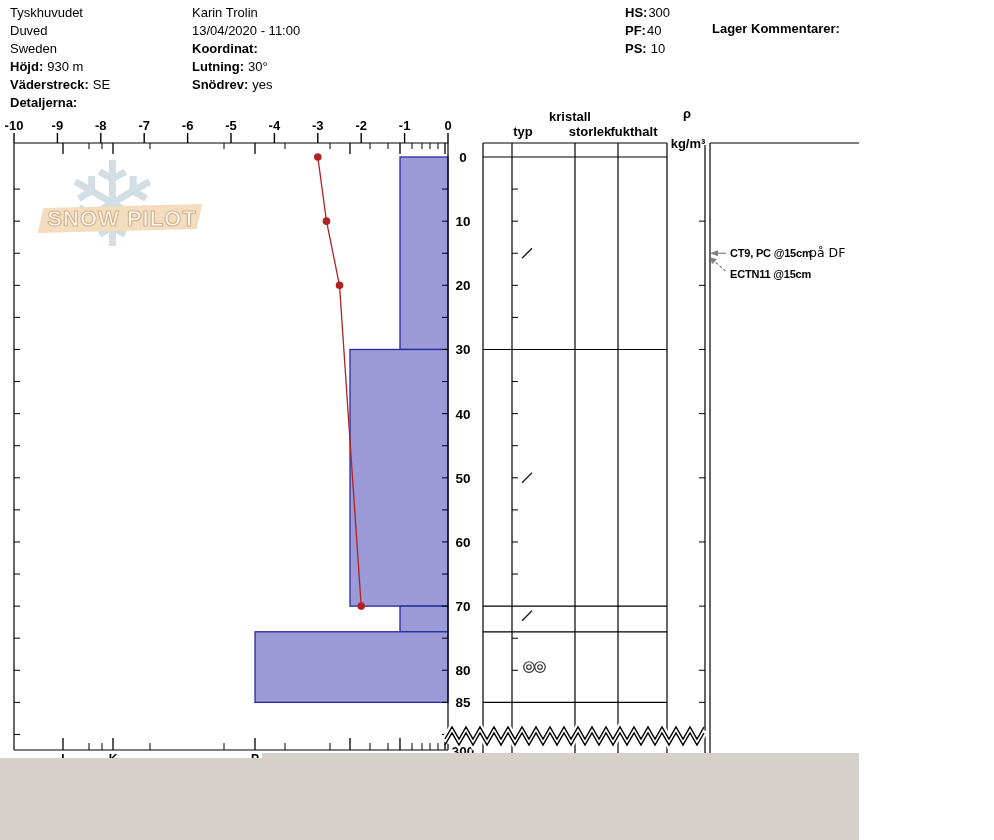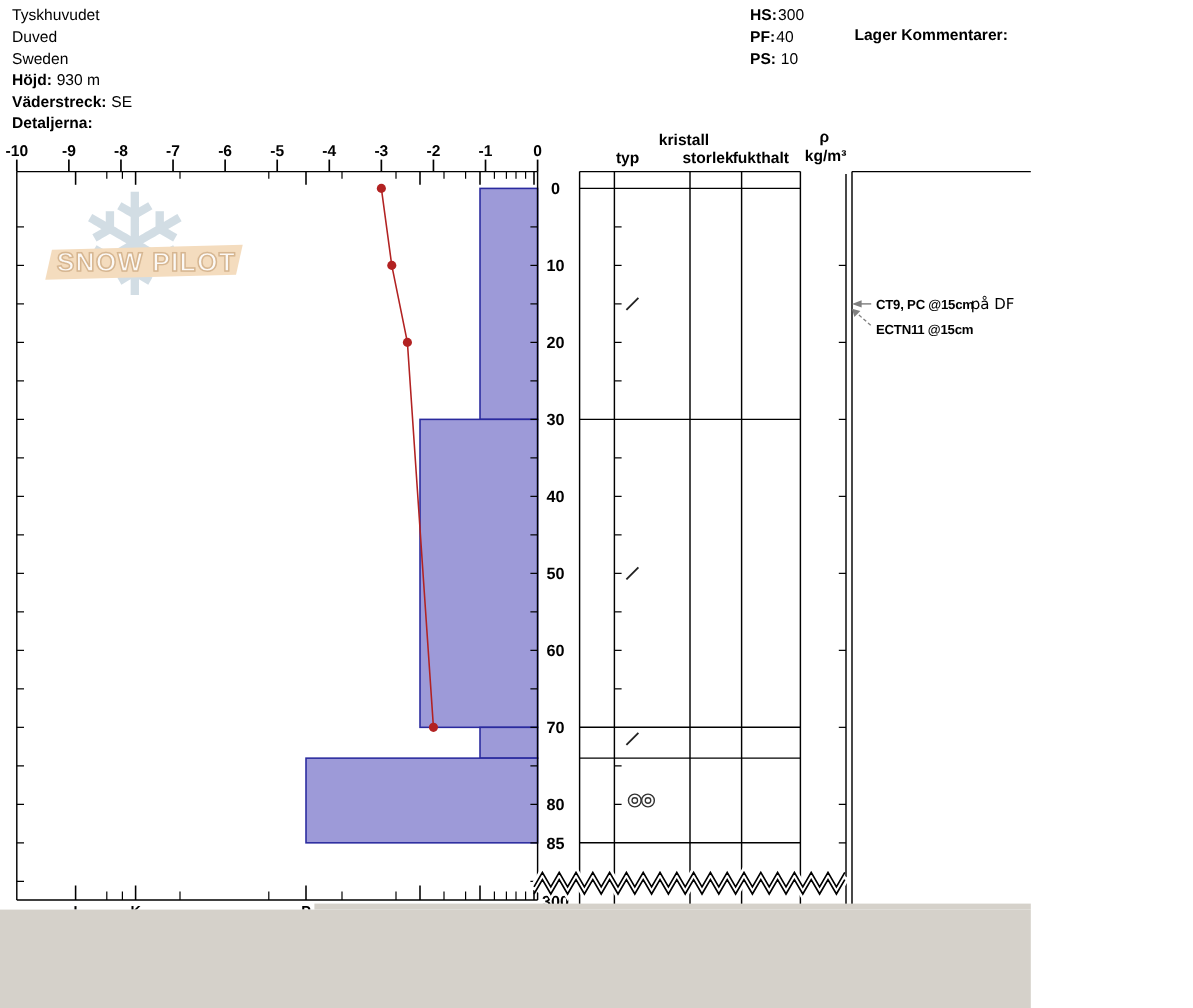--- a/index.html
+++ b/index.html
@@ -37,20 +37,27 @@
 
   <div class="hdrcol" style="left:10px;top:4px">
     <div>Tyskhuvudet</div>
     <div>Duved</div>
     <div>Sweden</div>
     <div><b>Höjd:</b><span class="val">930 m</span></div>
     <div><b>Väderstreck:</b><span class="val">SE</span></div>
     <div><b>Detaljerna:</b></div>
   </div>
 
+  <div class="hdrcol" style="left:192px;top:4px">
+    <div>Karin Trolin</div>
+    <div>13/04/2020 - 11:00</div>
+    <div><b>Koordinat:</b></div>
+    <div><b>Lutning:</b><span class="val">30°</span></div>
+    <div><b>Snödrev:</b><span class="val">yes</span></div>
+  </div>
 
 
   <div class="hdrcol" style="left:625px;top:4px">
     <div><b>HS:</b><span class="val0">300</span></div>
     <div><b>PF:</b><span class="val0">40</span></div>
     <div><b>PS:</b><span class="val">10</span></div>
   </div>
 
   <div class="hdrcol" style="left:712px;top:20px">
     <div><b>Lager Kommentarer:</b></div>
@@ -60,21 +67,21 @@
     <span class="wm-flake">❄</span>
     <div class="wm-band"></div>
     <div class="wm-text">SNOW PILOT</div>
   </div>
 
   <div class="colhead" style="left:523px;top:124px">typ</div>
   <div class="colhead" style="left:570px;top:109px">kristall</div>
   <div class="colhead" style="left:590px;top:124px">storlek</div>
   <div class="colhead" style="left:634px;top:124px">fukthalt</div>
   <div class="colhead" style="left:687px;top:106px">ρ</div>
-  <div class="colhead" style="left:688px;top:122px">kg/m³</div>
+  <div class="colhead" style="left:688px;top:136px">kg/m³</div>
 
   <svg id="chart" class="chart" width="994" height="758" viewBox="0 0 994 758">
       <g>
         <rect x="400" y="157" width="48" height="192.48000000000002" fill="#9d9ad8" stroke="#2a2a9e" stroke-width="1.3"></rect>
         <rect x="350" y="349.48" width="98" height="256.64" fill="#9d9ad8" stroke="#2a2a9e" stroke-width="1.3"></rect>
         <rect x="400" y="606.12" width="48" height="25.6640000000001" fill="#9d9ad8" stroke="#2a2a9e" stroke-width="1.3"></rect>
         <rect x="255" y="631.7840000000001" width="193" height="70.57599999999991" fill="#9d9ad8" stroke="#2a2a9e" stroke-width="1.3"></rect>
       </g>
       <g>
         <line x1="14" y1="143" x2="448" y2="143" stroke="#000000" stroke-width="1.2"></line>

